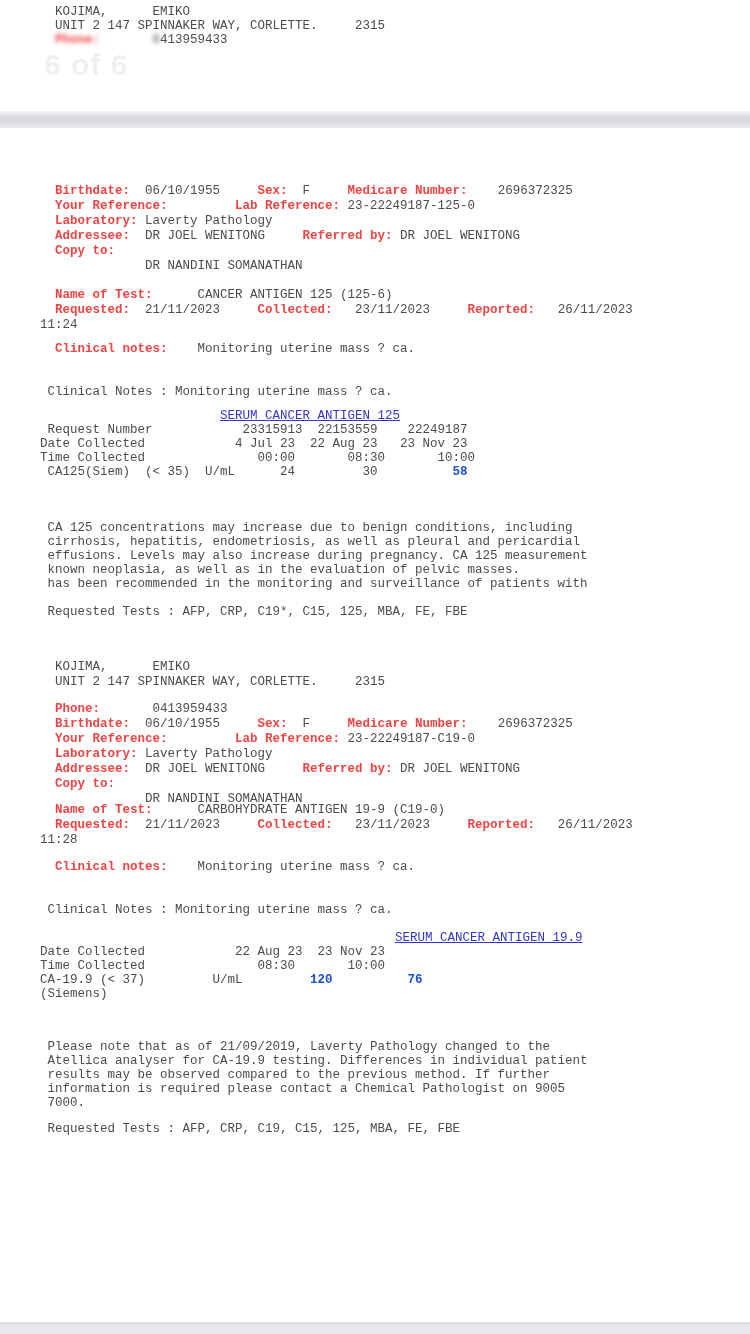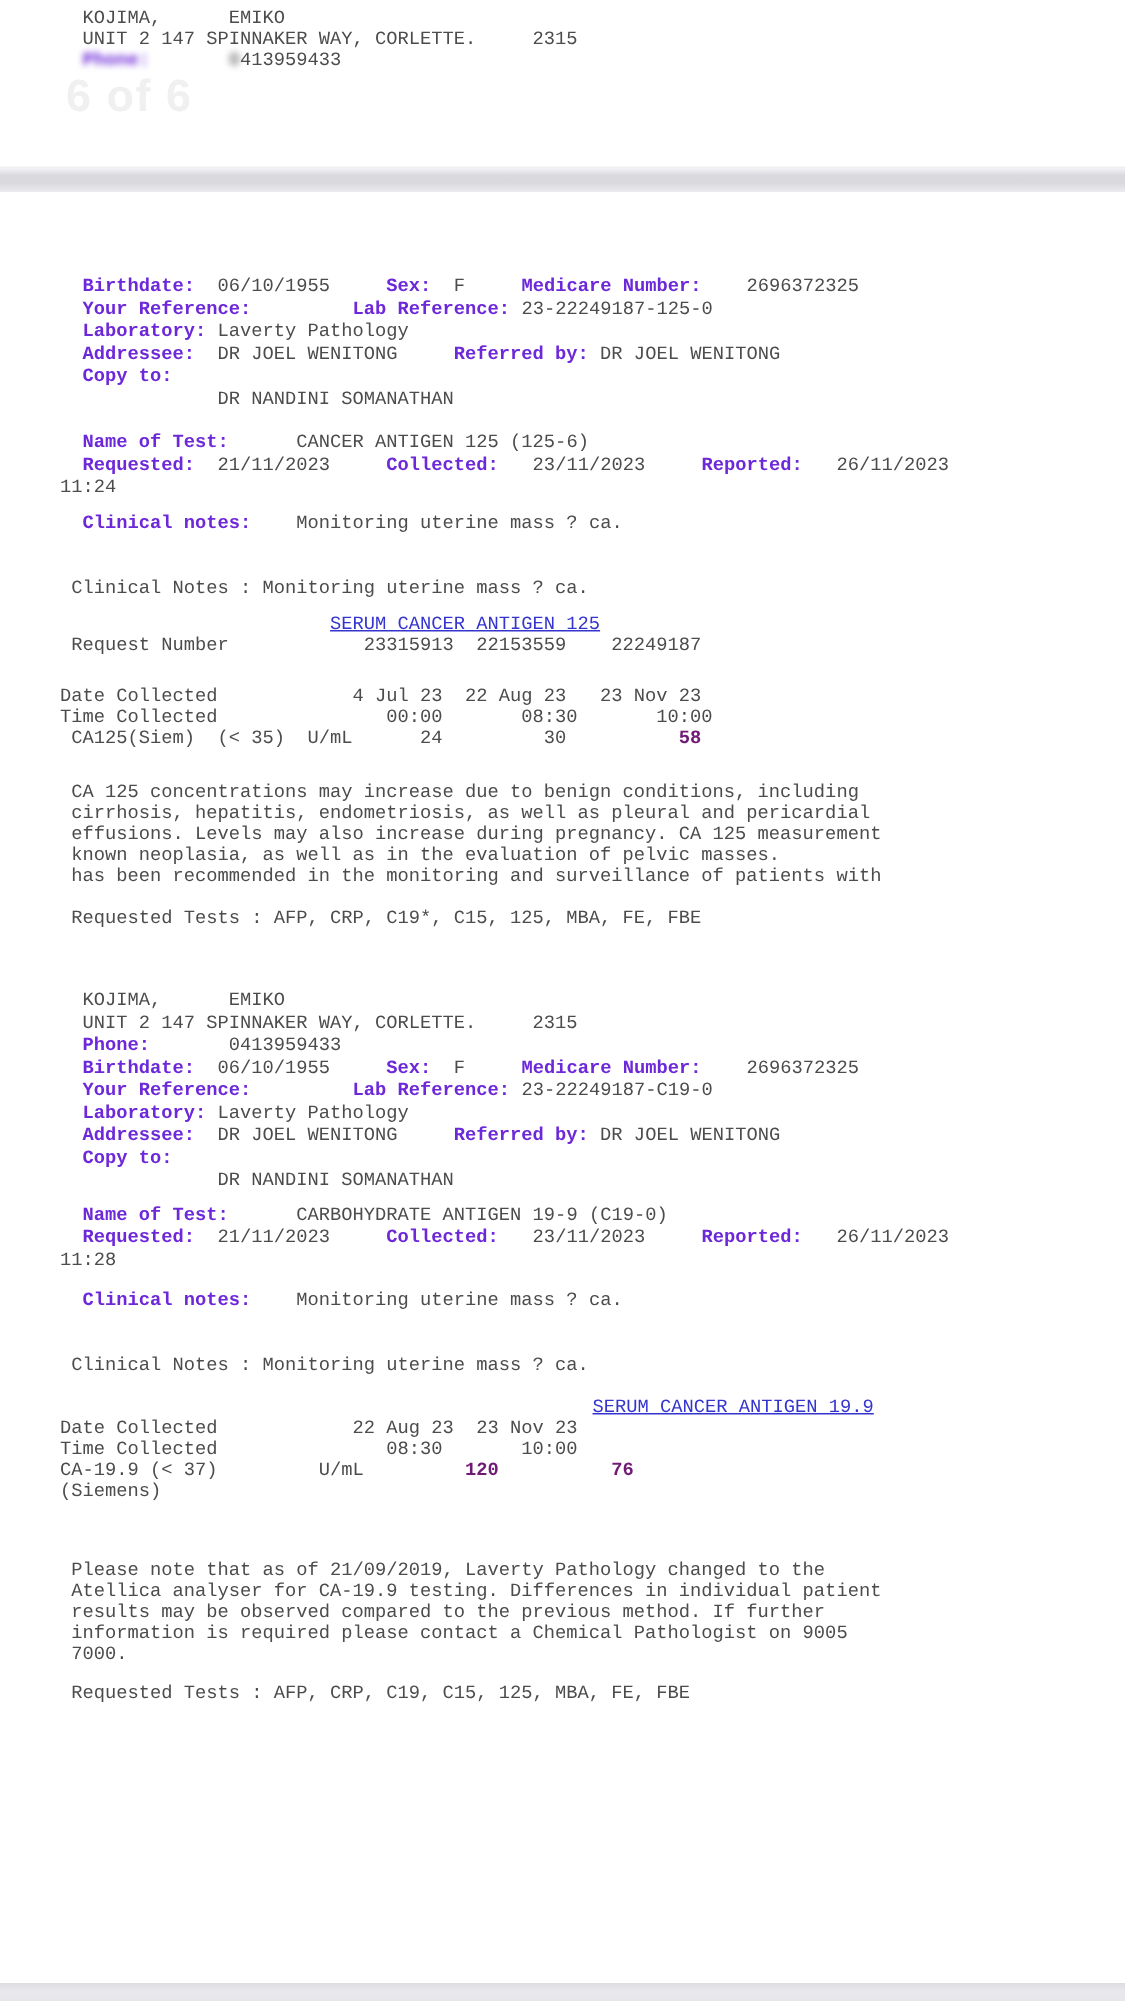--- a/index.html
+++ b/index.html
@@ -26,23 +26,23 @@
     font-size: 30px; font-weight: bold; color: #f0f0f1; letter-spacing: 1px;
     user-select: none;
   }
 
   
   .sec { position: absolute; left: 40px; right: 0; }
   .ln  { white-space: pre; font-size: 12.5px; }
   .soft { filter: blur(0.5px); }
 
   .v    { color: #4c4c4c; }
-  .b    { color: #6d28d9; font-weight: bold; }
+  .b    { color: #ef4444; font-weight: bold; }
   .link { color: #3434cf; text-decoration: underline; cursor: pointer; }
-  .red  { color: #701a75; font-weight: bold; }
+  .red  { color: #1d4ed8; font-weight: bold; }
   .blurred { filter: blur(2.2px); }
 </style>
 </head>
 <body>
 
 <div class="page">
   <div class="watermark">6 of 6</div>
   <div class="page-divider"></div>
   <div>
       <div class="sec soft" style="top: 5px;">
@@ -65,38 +65,38 @@
       </div>
       <div class="sec" style="top: 342px;">
         <div class="ln" style="height: 15px; line-height: 15px;"><span class="v">  </span><span class="b">Clinical notes:</span><span class="v">    Monitoring uterine mass ? ca.</span></div>
       </div>
       <div class="sec" style="top: 385px;">
         <div class="ln" style="height: 15px; line-height: 15px;"><span class="v"> Clinical Notes : Monitoring uterine mass ? ca.</span></div>
       </div>
       <div class="sec" style="top: 409px;">
         <div class="ln" style="height: 14px; line-height: 14px;"><span class="v">                        </span><span class="link">SERUM CANCER ANTIGEN 125</span></div>
         <div class="ln" style="height: 14px; line-height: 14px;"><span class="v"> Request Number            23315913  22153559    22249187</span></div>
-        <div class="ln" style="height: 14px; line-height: 14px; margin-top: 20px;"><span class="v">Date Collected            4 Jul 23  22 Aug 23   23 Nov 23</span></div>
+        <div class="ln" style="height: 14px; line-height: 14px;"><span class="v">Date Collected            4 Jul 23  22 Aug 23   23 Nov 23</span></div>
         <div class="ln" style="height: 14px; line-height: 14px;"><span class="v">Time Collected               00:00       08:30       10:00</span></div>
         <div class="ln" style="height: 14px; line-height: 14px;"><span class="v"> CA125(Siem)  (&lt; 35)  U/mL      24         30          </span><span class="red">58</span></div>
       </div>
       <div class="sec" style="top: 521px;">
         <div class="ln" style="height: 14px; line-height: 14px;"><span class="v"> CA 125 concentrations may increase due to benign conditions, including</span></div>
         <div class="ln" style="height: 14px; line-height: 14px;"><span class="v"> cirrhosis, hepatitis, endometriosis, as well as pleural and pericardial</span></div>
         <div class="ln" style="height: 14px; line-height: 14px;"><span class="v"> effusions. Levels may also increase during pregnancy. CA 125 measurement</span></div>
         <div class="ln" style="height: 14px; line-height: 14px;"><span class="v"> known neoplasia, as well as in the evaluation of pelvic masses.</span></div>
         <div class="ln" style="height: 14px; line-height: 14px;"><span class="v"> has been recommended in the monitoring and surveillance of patients with</span></div>
       </div>
       <div class="sec" style="top: 605px;">
         <div class="ln" style="height: 14px; line-height: 14px;"><span class="v"> Requested Tests : AFP, CRP, C19*, C15, 125, MBA, FE, FBE</span></div>
       </div>
       <div class="sec" style="top: 660px;">
         <div class="ln" style="height: 15px; line-height: 15px;"><span class="v">  KOJIMA,      EMIKO</span></div>
         <div class="ln" style="height: 15px; line-height: 15px;"><span class="v">  UNIT 2 147 SPINNAKER WAY, CORLETTE.     2315</span></div>
-        <div class="ln" style="height: 15px; line-height: 15px;"><span class="v">  </span><span class="b">Phone:</span><span class="v">       0413959433</span></div>
+        <div class="ln" style="height: 15px; line-height: 15px; margin-top: 12px;"><span class="v">  </span><span class="b">Phone:</span><span class="v">       0413959433</span></div>
         <div class="ln" style="height: 15px; line-height: 15px;"><span class="v">  </span><span class="b">Birthdate:</span><span class="v">  06/10/1955     </span><span class="b">Sex:</span><span class="v">  F     </span><span class="b">Medicare Number:</span><span class="v">    2696372325</span></div>
         <div class="ln" style="height: 15px; line-height: 15px;"><span class="v">  </span><span class="b">Your Reference:</span><span class="v">         </span><span class="b">Lab Reference:</span><span class="v"> 23-22249187-C19-0</span></div>
         <div class="ln" style="height: 15px; line-height: 15px;"><span class="v">  </span><span class="b">Laboratory:</span><span class="v"> Laverty Pathology</span></div>
         <div class="ln" style="height: 15px; line-height: 15px;"><span class="v">  </span><span class="b">Addressee:</span><span class="v">  DR JOEL WENITONG     </span><span class="b">Referred by:</span><span class="v"> DR JOEL WENITONG</span></div>
         <div class="ln" style="height: 15px; line-height: 15px;"><span class="v">  </span><span class="b">Copy to:</span></div>
         <div class="ln" style="height: 15px; line-height: 15px;"><span class="v">              DR NANDINI SOMANATHAN</span></div>
       </div>
       <div class="sec" style="top: 803px;">
         <div class="ln" style="height: 15px; line-height: 15px;"><span class="v">  </span><span class="b">Name of Test:</span><span class="v">      CARBOHYDRATE ANTIGEN 19-9 (C19-0)</span></div>
         <div class="ln" style="height: 15px; line-height: 15px;"><span class="v">  </span><span class="b">Requested:</span><span class="v">  21/11/2023     </span><span class="b">Collected:</span><span class="v">   23/11/2023     </span><span class="b">Reported:</span><span class="v">   26/11/2023</span></div>

